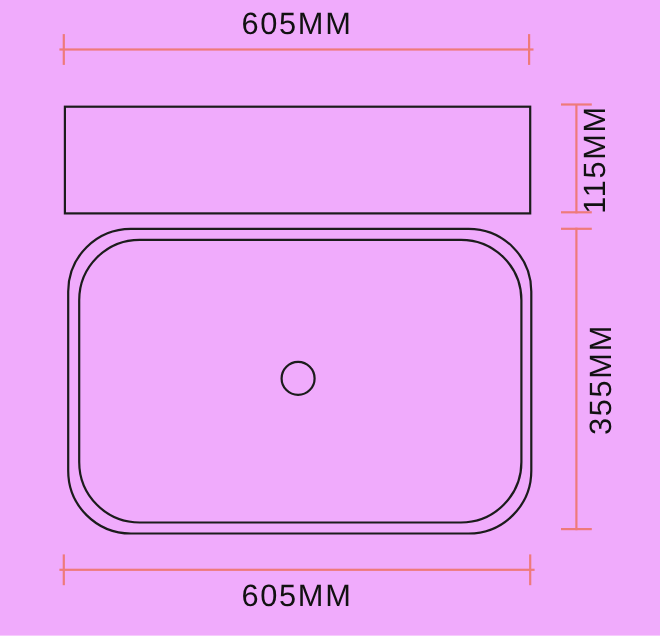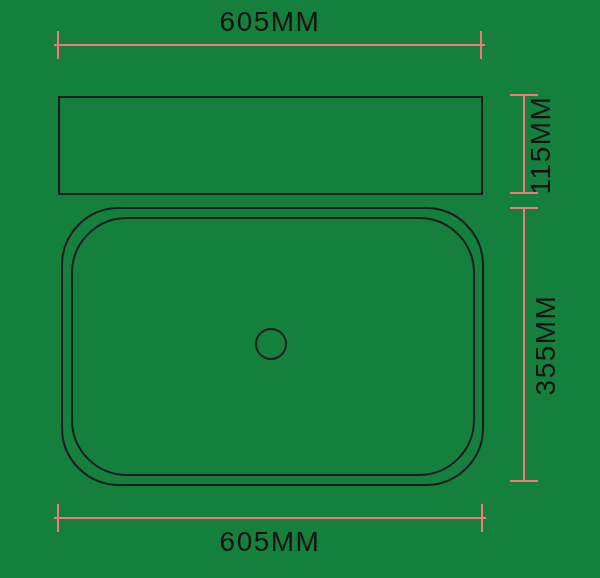--- a/index.html
+++ b/index.html
@@ -4,21 +4,21 @@
 <style>
   html, body {
     margin: 0;
     padding: 0;
     background: #ffffff;
   }
   .canvas {
     position: relative;
     width: 600px;
     height: 578px;
-    background: #15803d;
+    background: #f0abfc;
     font-family: "Liberation Sans", sans-serif;
     overflow: hidden;
   }
   
   .outline {
     position: absolute;
     box-sizing: border-box;
     border: 2px solid #1c1c1c;
     background: transparent;
   }

